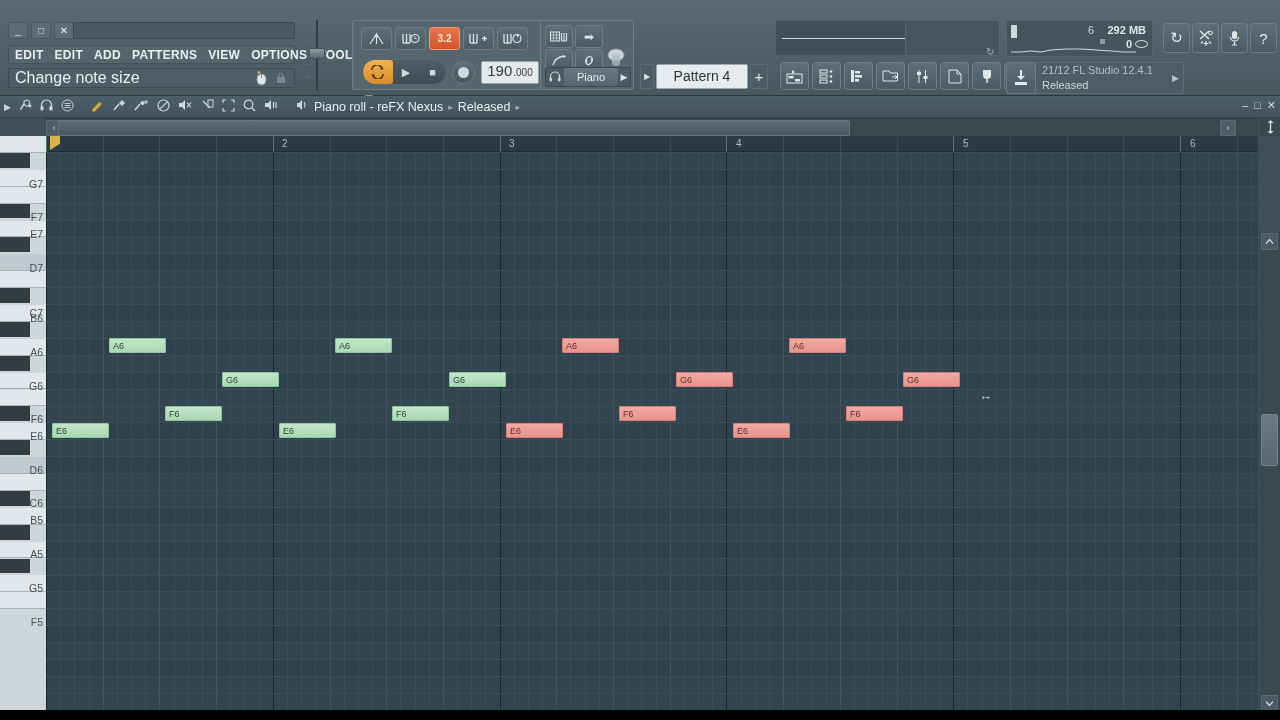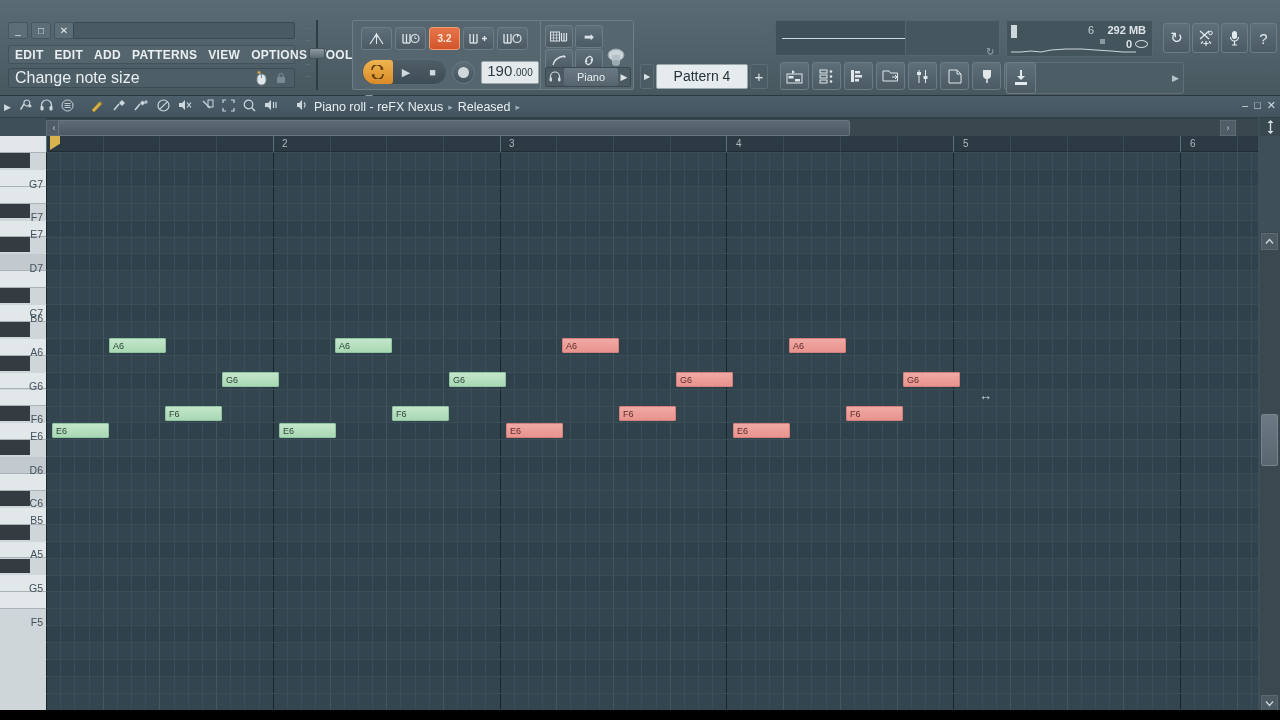--- a/index.html
+++ b/index.html
@@ -562,20 +562,24 @@
     </div>
     <div class="rbtn" style="left:1250px">?</div>
 
     <div class="newsbox"></div>
     <div class="newsdl">
       <svg width="16" height="18" viewBox="0 0 16 18">
           <path d="M8 1 v8" stroke="#e2eaee" stroke-width="2"></path>
           <path d="M4 7 l4 4 l4 -4z" fill="#e2eaee"></path>
           <path d="M2 13 h12 v3 h-12z" fill="#e2eaee"></path>
         </svg>
+    </div>
+    <div class="newstxt">
+      <div class="l1">21/12  FL Studio 12.4.1</div>
+      <div class="l2">Released</div>
     </div>
     <div class="newsarr" style="left:1172px;top:73px">▶</div>
   </div>
 
   <div class="prwin">
 
     <div class="prtitle">
       <span class="pri" style="font-size:9px">▶</span>
       <span class="pri">
         <svg width="13" height="13" viewBox="0 0 13 13">

